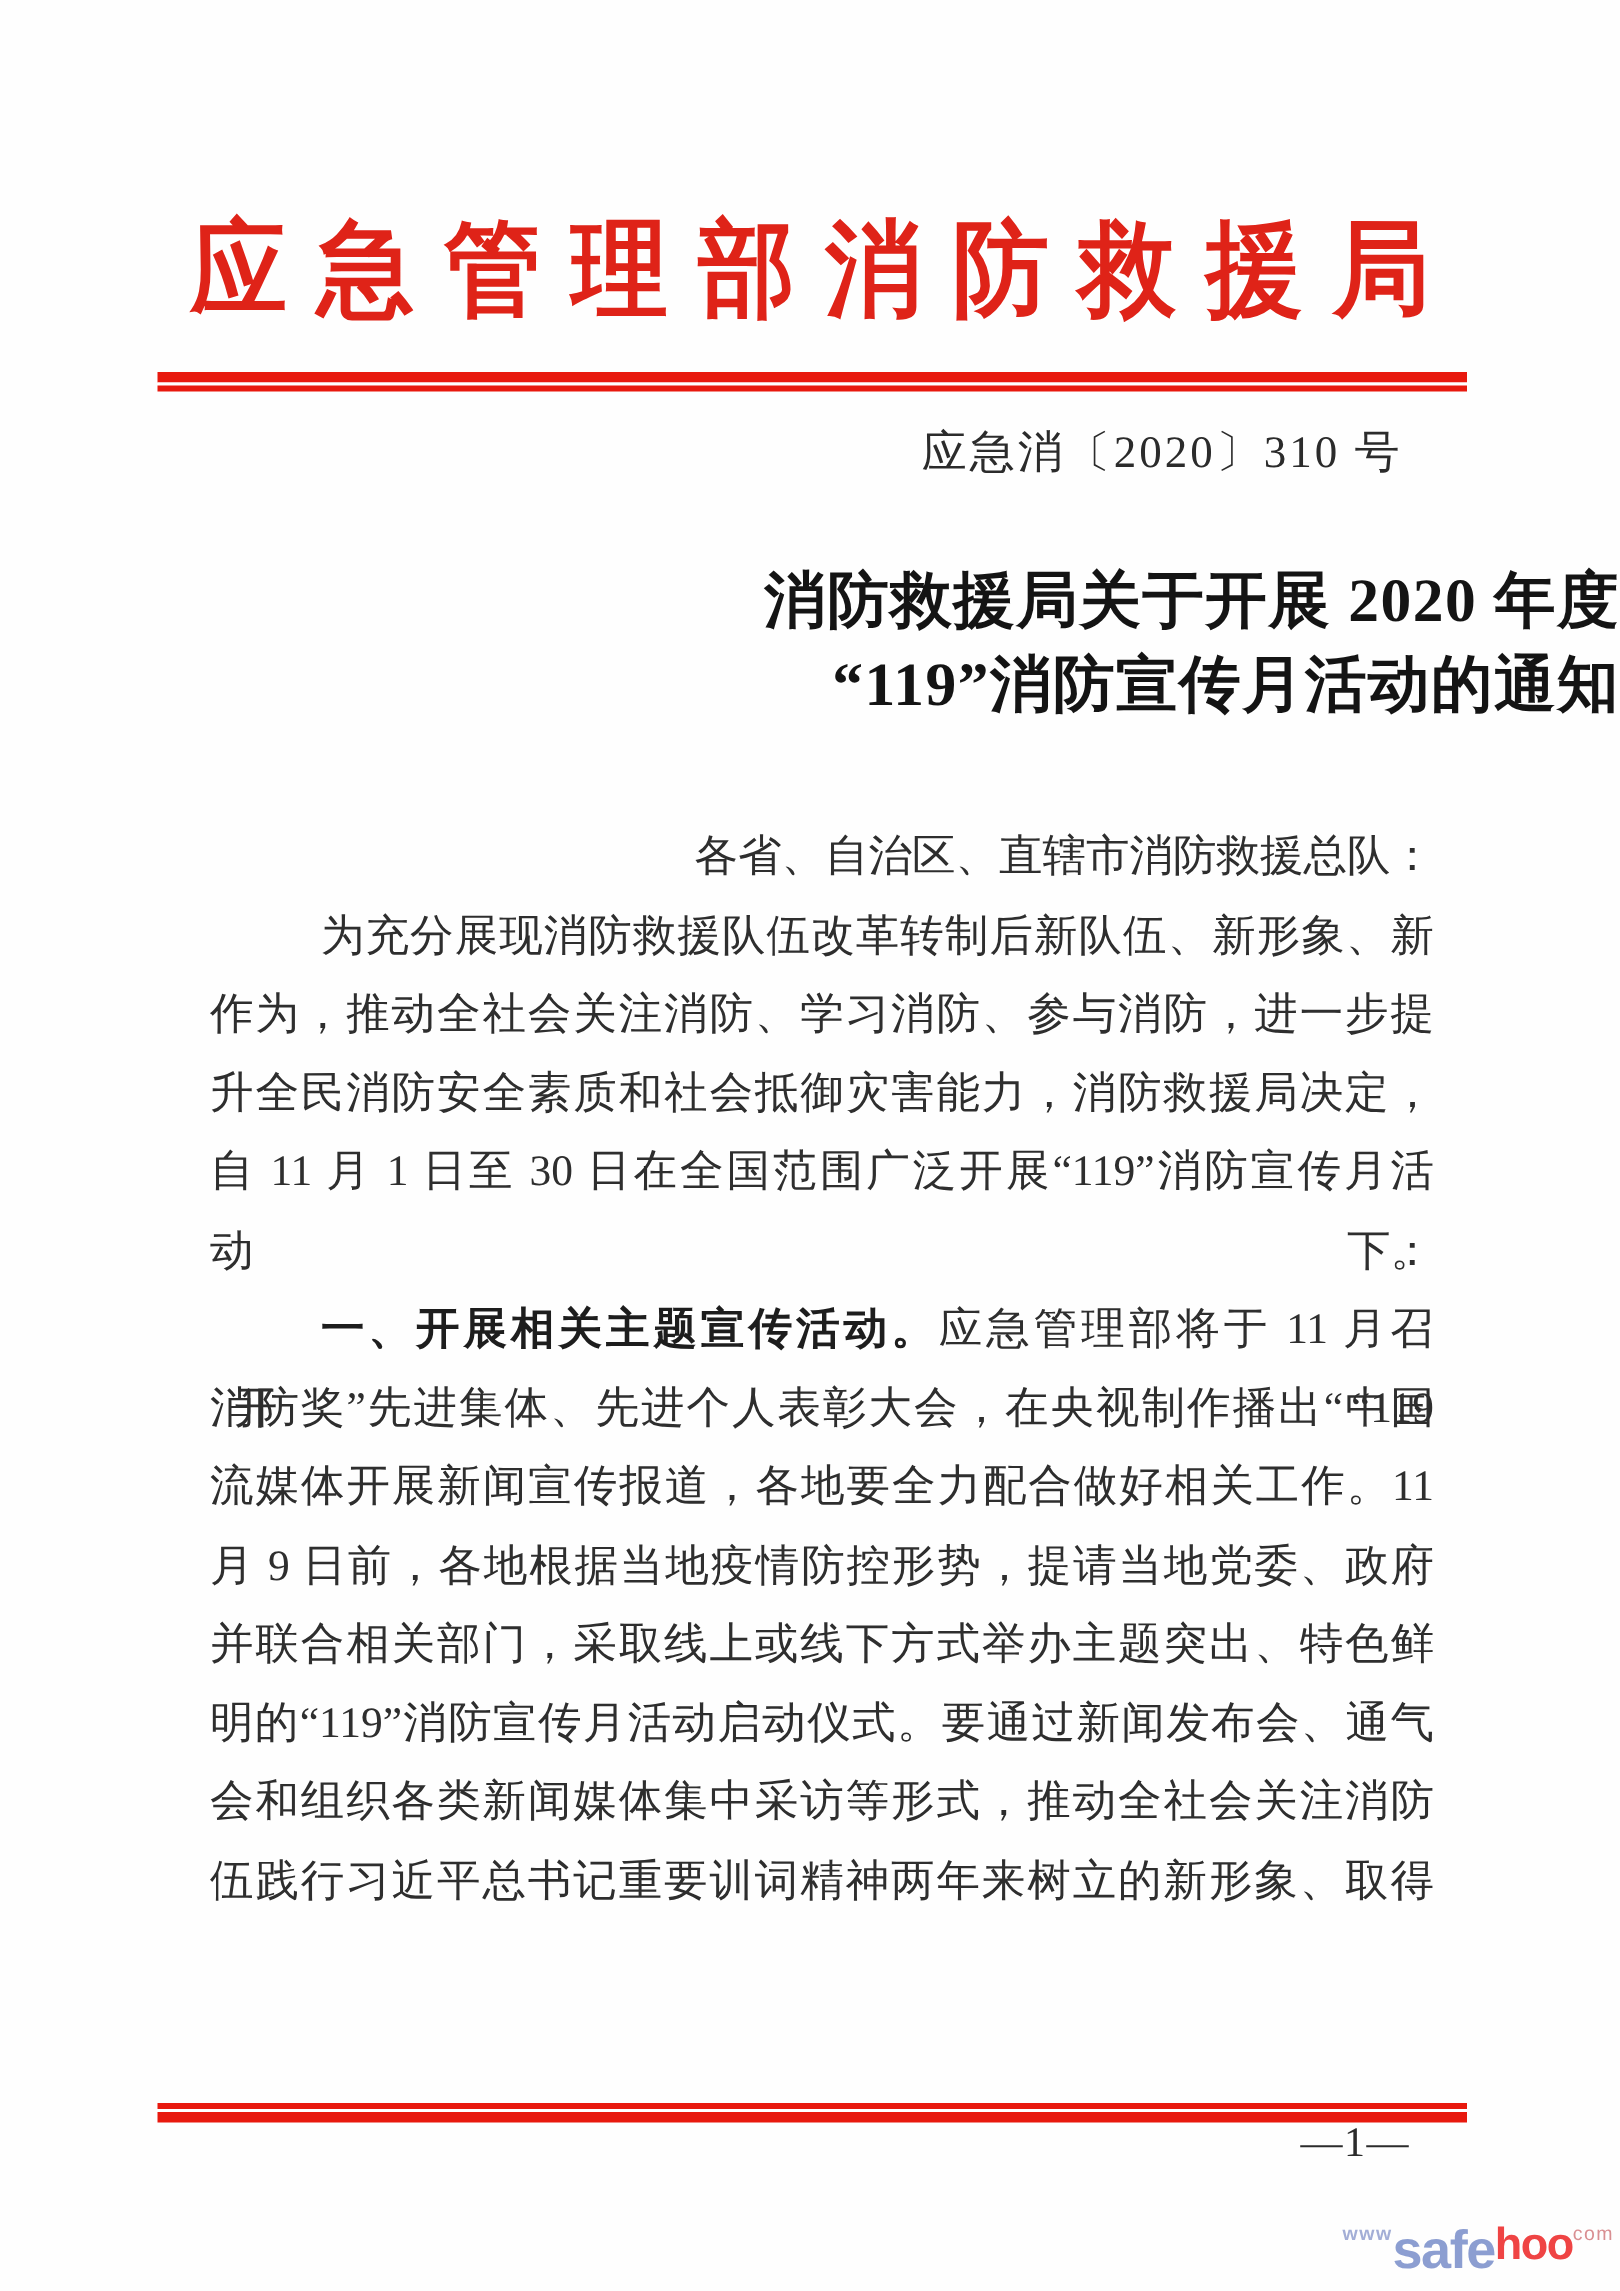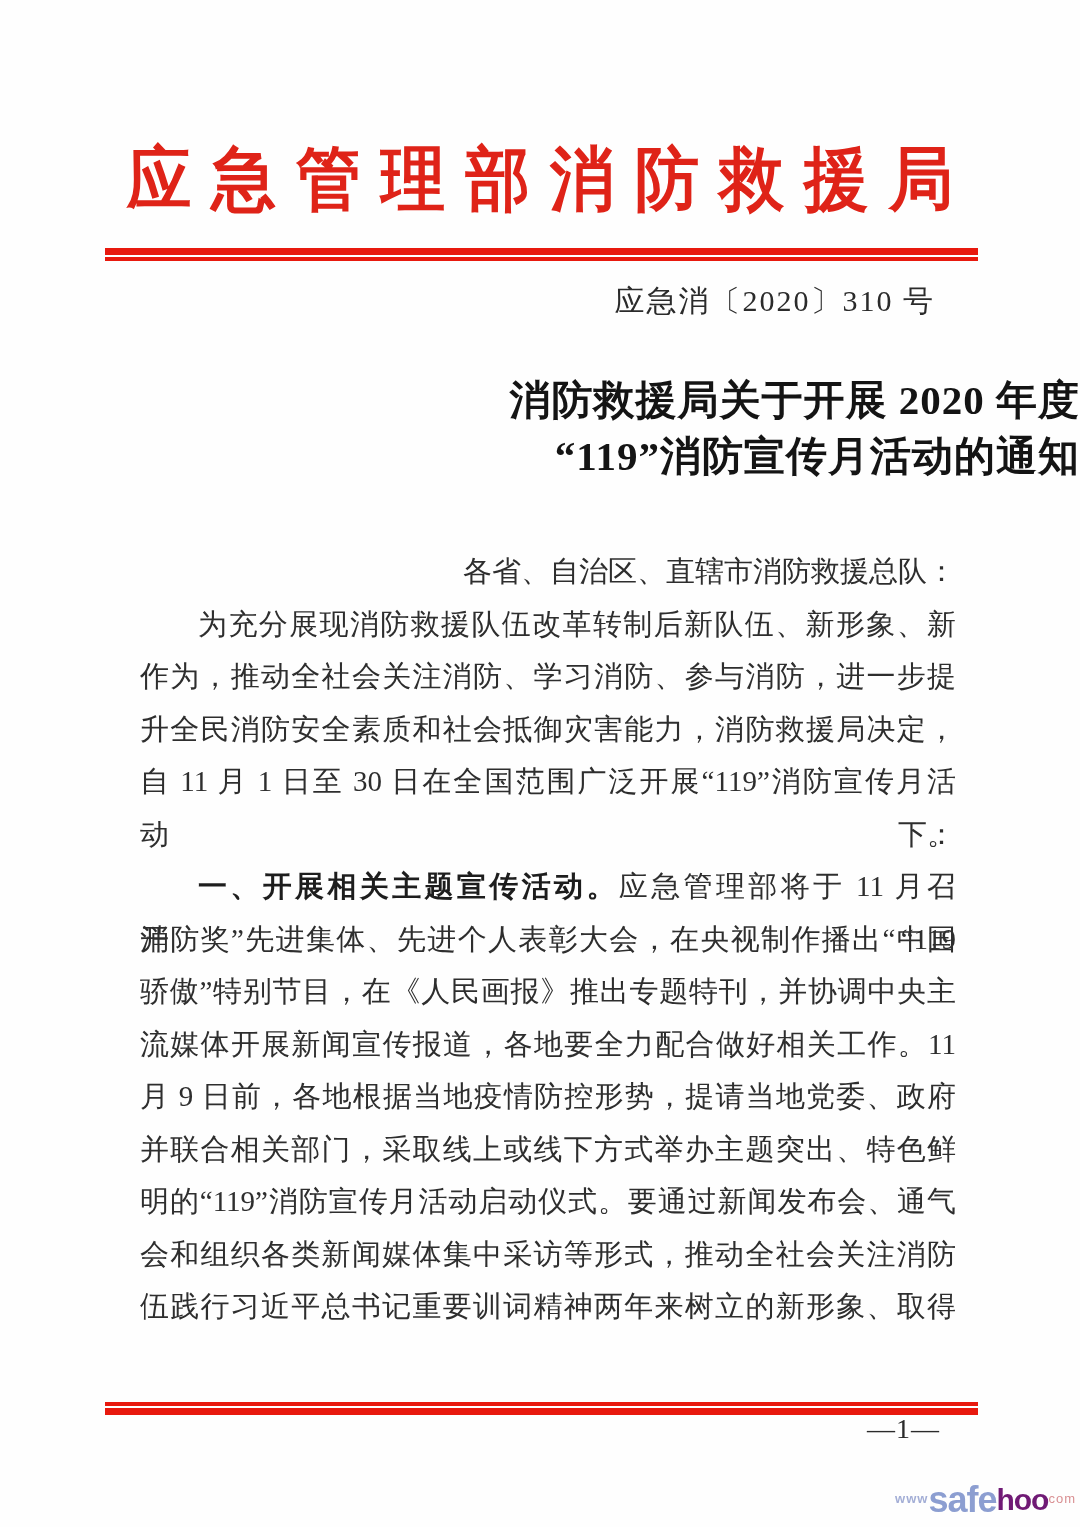--- a/index.html
+++ b/index.html
@@ -41,39 +41,39 @@
     font-size:41px; font-weight:bold; line-height:56px;
     letter-spacing:1px;
   }
   
   .doc-body {
     position:absolute; top:545px; left:140px; width:816px;
     font-size:29px; line-height:52.5px; color:#2e2e2e;
   }
   .body-line { height:52.5px; text-align:right; white-space:nowrap; }
   .body-line.j { text-align:justify; text-align-last:justify; white-space:normal; }
-  .body-line.indent { text-indent:58px; }
+  .body-line.indent { text-indent:58px;margin-left:16px; }
   .body-line .b {
     font-family:"Liberation Sans","DejaVu Sans",sans-serif;
     font-weight:bold; color:#1d1d1d;
   }
   
   .page-number {
     position:absolute; top:1413px; right:140px;
     font-size:28px; color:#2b2b2b; letter-spacing:1px;
   }
   .watermark {
     position:absolute; top:1482px; right:4px;
     white-space:nowrap; line-height:1;
     font-family:"Liberation Sans","DejaVu Sans",sans-serif;
-    display:flex; align-items:center;
+    display:flex; align-items:flex-start;
   }
   .watermark .wm-www  { font-size:13px; font-weight:bold; color:#a3aed6; letter-spacing:1px; padding-bottom:3px; }
   .watermark .wm-safe { font-size:36px; font-weight:bold; color:#8c9ed1; letter-spacing:-1px; }
-  .watermark .wm-hoo  { font-size:30px; font-weight:bold; color:#701a75; letter-spacing:-1px; }
+  .watermark .wm-hoo  { font-size:30px; font-weight:bold; color:#ef4444; letter-spacing:-1px; }
   .watermark .wm-com  { font-size:13px; font-weight:normal; color:#d98f92; letter-spacing:1px; padding-bottom:3px; }
 </style>
 </head>
 <body>
 
 <div class="page">
 
   <div class="agency-header">应急管理部消防救援局</div>
 
   <div class="rule rule-top">
@@ -91,21 +91,20 @@
 
   <div class="doc-body" id="doc-body">
       <div class="body-line">各省、自治区、直辖市消防救援总队：</div>
       <div class="body-line j indent">为充分展现消防救援队伍改革转制后新队伍、新形象、新</div>
       <div class="body-line j">作为，推动全社会关注消防、学习消防、参与消防，进一步提</div>
       <div class="body-line j">升全民消防安全素质和社会抵御灾害能力，消防救援局决定，</div>
       <div class="body-line j">自 11 月 1 日至 30 日在全国范围广泛开展“119”消防宣传月活动。</div>
       <div class="body-line">下：</div>
       <div class="body-line j indent"><span class="b">一、开展相关主题宣传活动。</span><span>应急管理部将于 11 月召开“119</span></div>
       <div class="body-line j">消防奖”先进集体、先进个人表彰大会，在央视制作播出“中国</div>
-      <div class="body-line j">骄傲”特别节目，在《人民画报》推出专题特刊，并协调中央主</div>
       <div class="body-line j">流媒体开展新闻宣传报道，各地要全力配合做好相关工作。11</div>
       <div class="body-line j">月 9 日前，各地根据当地疫情防控形势，提请当地党委、政府</div>
       <div class="body-line j">并联合相关部门，采取线上或线下方式举办主题突出、特色鲜</div>
       <div class="body-line j">明的“119”消防宣传月活动启动仪式。要通过新闻发布会、通气</div>
       <div class="body-line j">会和组织各类新闻媒体集中采访等形式，推动全社会关注消防</div>
       <div class="body-line j">伍践行习近平总书记重要训词精神两年来树立的新形象、取得</div>
     </div>
 
   <div class="rule rule-bottom">
     <div class="thin"></div>

